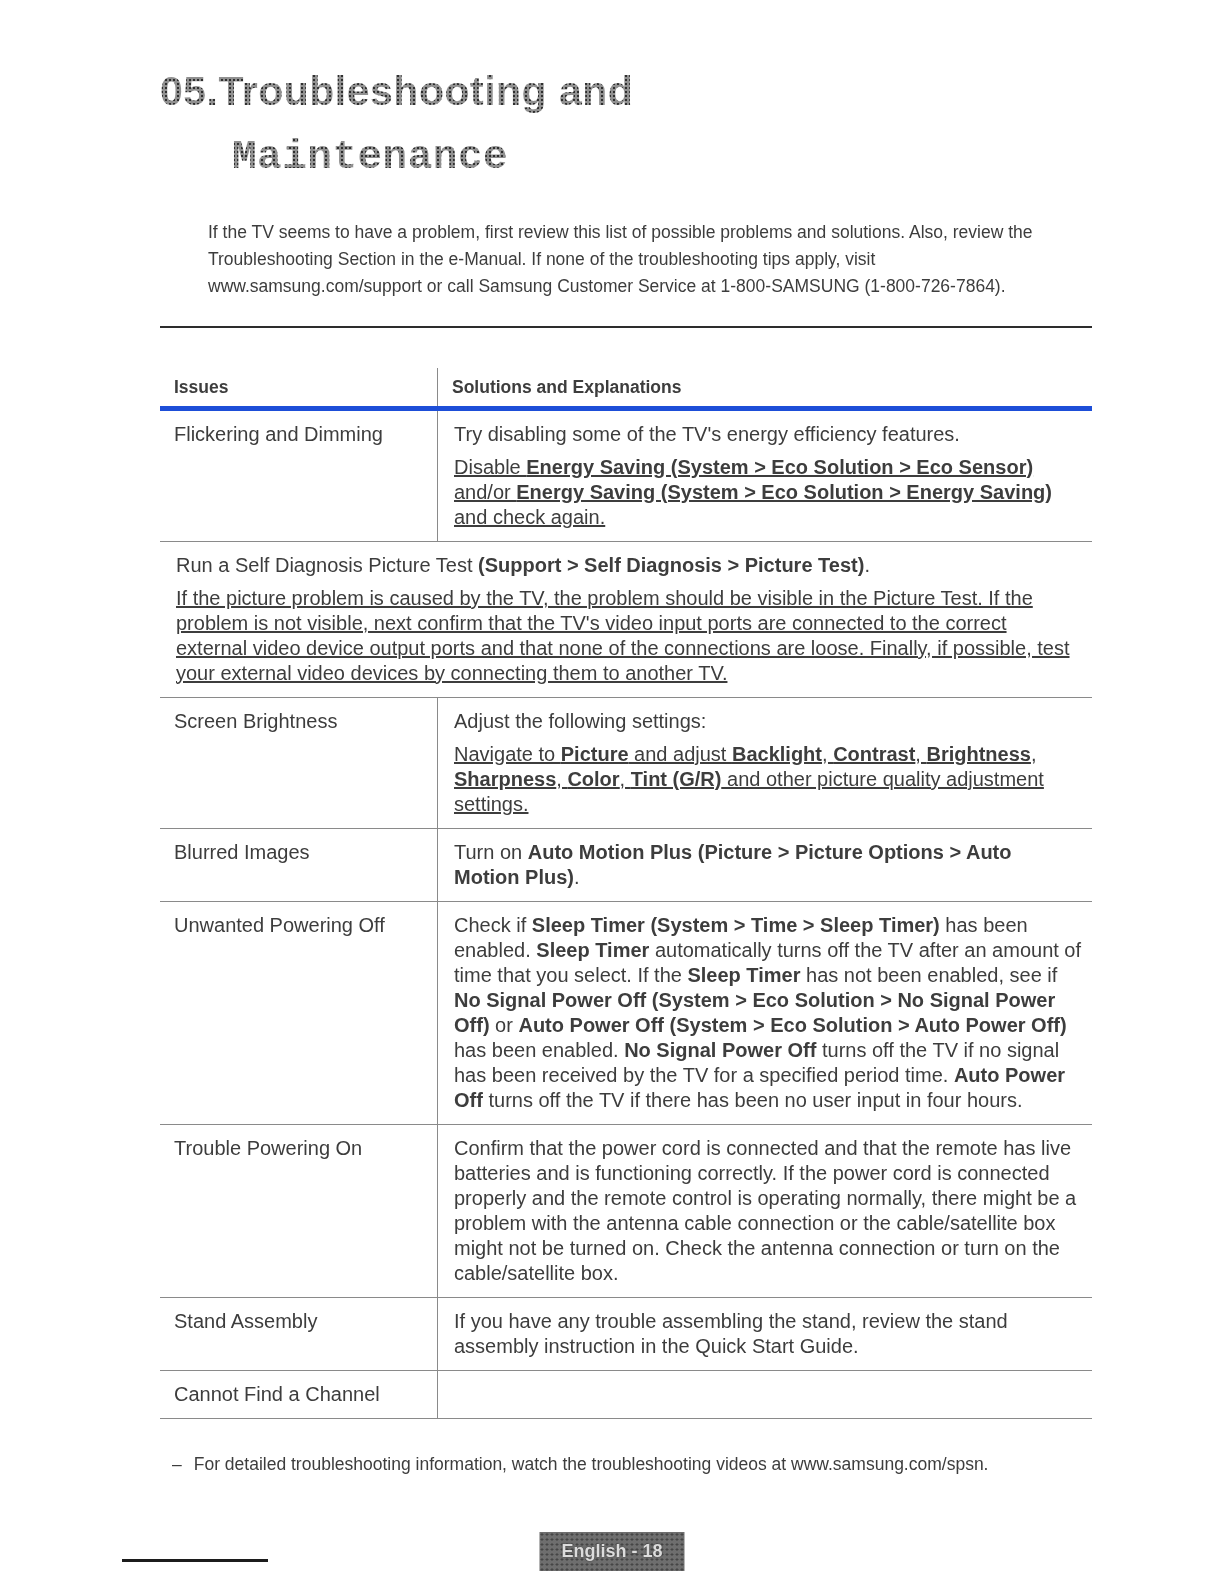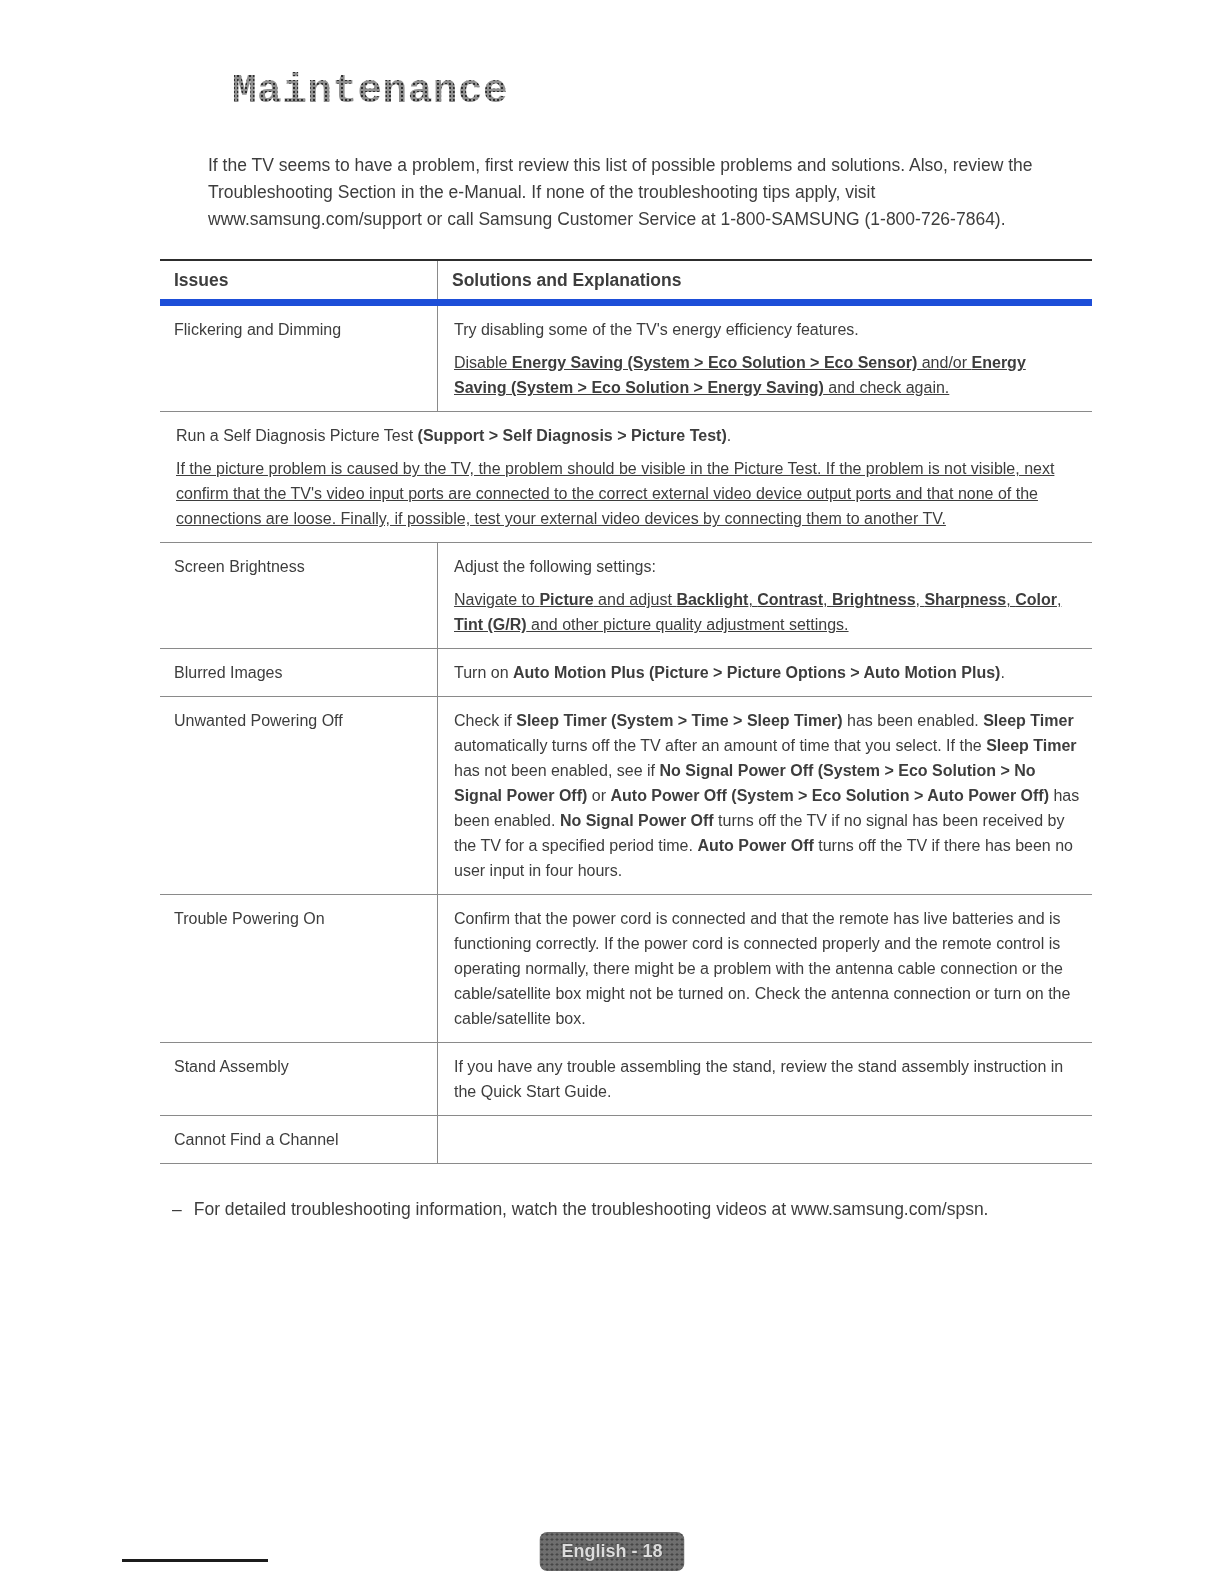--- a/index.html
+++ b/index.html
@@ -47,31 +47,32 @@
     line-height:27px;
     margin-left:48px;
   }
   .ts-table {
     margin-top:26px;
     border-top:2px solid #2d2d2d;
     width:100%;
   }
   .t-header {
     display:flex;
-    border-bottom:7px solid #1d4ed8;
+    border-bottom:5px solid #1d4ed8;
     font-weight:bold;
     font-size:17.5px;
+    margin-top:40px;
   }
   .t-header .hcell { padding:9px 12px 8px 14px; }
   .hcell.issue-col { width:278px; border-right:1px solid #8a8a8a; }
   .hcell.sol-col { flex:1; }
   .t-row {
     display:flex;
     border-bottom:1px solid #8a8a8a;
-    font-size:16px;
+    font-size:20px;
   }
   .cell { line-height:25px; }
   .issue-cell {
     width:278px;
     border-right:1px solid #8a8a8a;
     padding:11px 12px 11px 14px;
   }
   .sol-cell {
     flex:1;
     padding:11px 10px 11px 16px;
@@ -93,38 +94,38 @@
     transform:translateX(-50%);
     background-color:#6e6e6e;
     background-image: radial-gradient(#454545 30%, transparent 32%);
     background-size:5px 5px;
     color:#dcdcdc;
     font-weight:bold;
     font-size:18px;
     padding:9px 22px;
     text-shadow:0 0 2px #333;
     white-space:nowrap;
-    border-radius:8px;
   }
   .page-mark-line {
     position:absolute;
     left:122px;
     top:1559px;
     width:146px;
     height:3px;
     background:#1c1c1c;
   }
 </style>
 </head>
 <body>
 
 <div class="page">
   <div class="content">
 
     <h1 class="chapter-title halftone">
+      <span class="line1">05.Troubleshooting and</span>
       <span class="line2">Maintenance</span>
     </h1>
 
 
     <p class="intro">If the TV seems to have a problem, first review this list of possible problems and solutions. Also, review the Troubleshooting Section in the e-Manual. If none of the troubleshooting tips apply, visit www.samsung.com/support or call Samsung Customer Service at 1-800-SAMSUNG (1-800-726-7864).</p>
 
     <div class="ts-table">
       <div class="t-header">
         <div class="hcell issue-col">Issues</div>
         <div class="hcell sol-col">Solutions and Explanations</div>

